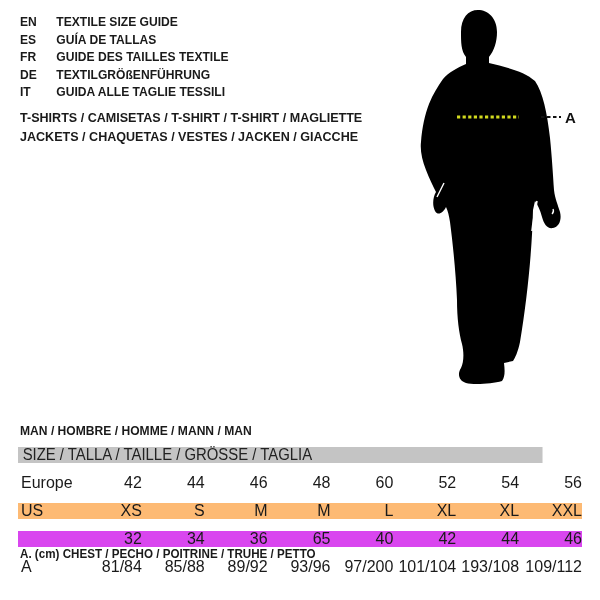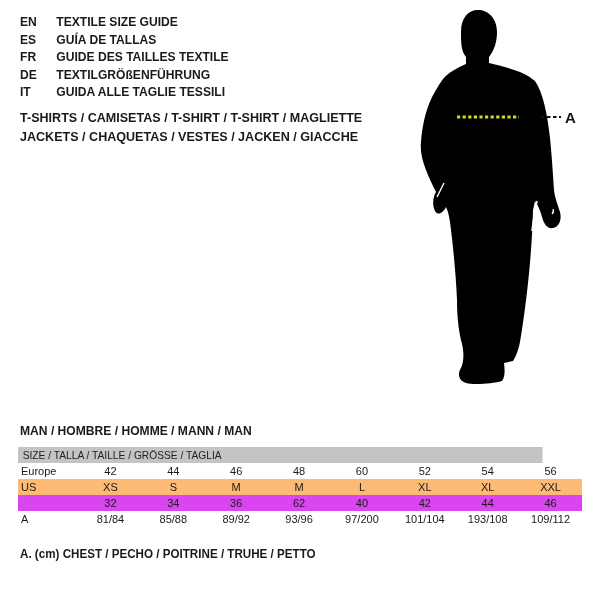--- a/index.html
+++ b/index.html
@@ -18,25 +18,25 @@
   
   .categories { position:absolute; left:20px; top:108px; font-weight:bold; font-size:13.5px; line-height:19px; }
 
   
   .figure-svg { position:absolute; left:405px; top:0px; }
 
   
   .section-title { position:absolute; left:20px; top:423px; font-weight:bold; font-size:13px; }
 
   
-  .size-table { position:absolute; left:18px; top:447px; width:564px; font-size:11px; }
+  .size-table { position:absolute; left:18px; top:447px; width:564px; font-size:16px; }
   .st-header { height:16px; line-height:16px; padding-left:5px; color:#222; }
-  .st-row { display:flex; height:16px; line-height:16px; }
+  .st-row { display:flex; height:16px; line-height:16px;margin-top:12px; }
   .st-label { width:58px; padding-left:3px; }
-  .st-cell { flex:1; text-align:center; }
+  .st-cell { flex:1; text-align:right; }
 
   
   .footnote { position:absolute; left:20px; top:547px; font-weight:bold; font-size:12.5px; }
 </style>
 </head>
 <body>
 
 <div class="lang-block cond">
     <div class="lang-row">
       <span class="lang-code">EN</span>
@@ -109,21 +109,21 @@
         <span class="st-cell">L</span>
         <span class="st-cell">XL</span>
         <span class="st-cell">XL</span>
         <span class="st-cell">XXL</span>
       </div>
       <div class="st-row" style="background: #d946ef;">
         <span class="st-label"></span>
         <span class="st-cell">32</span>
         <span class="st-cell">34</span>
         <span class="st-cell">36</span>
-        <span class="st-cell">62</span>
+        <span class="st-cell">65</span>
         <span class="st-cell">40</span>
         <span class="st-cell">42</span>
         <span class="st-cell">44</span>
         <span class="st-cell">46</span>
       </div>
       <div class="st-row">
         <span class="st-label">A</span>
         <span class="st-cell">81/84</span>
         <span class="st-cell">85/88</span>
         <span class="st-cell">89/92</span>

